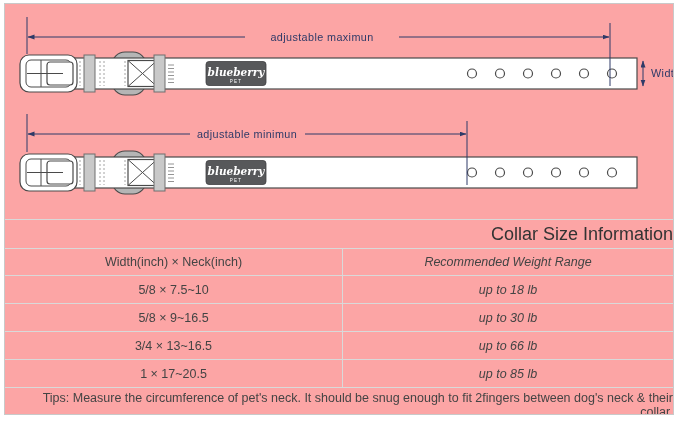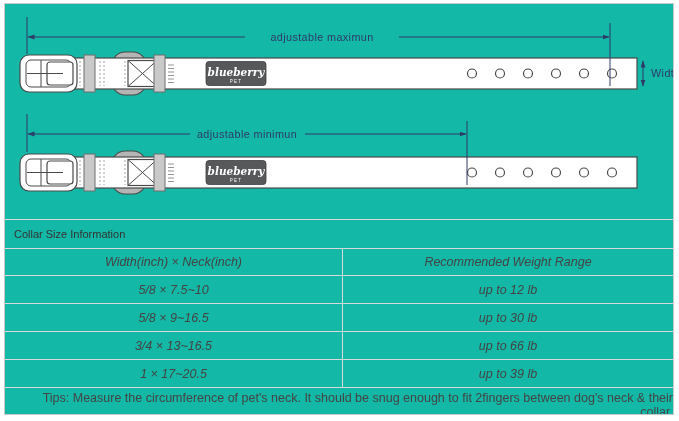--- a/index.html
+++ b/index.html
@@ -1,42 +1,42 @@
 <!DOCTYPE html>
 <html style="--accent: #2e3a68; --outline: #4a4a4a; --keeper-fill: #c9c9c9; --label-bg: #57585a; --border: #c9c9c9; --grid-line: #d9d9d9;"><head>
 <meta charset="utf-8">
 <style>
   html,body{margin:0;padding:0;background:#fff;width:679px;height:421px;
     font-family:"Liberation Sans", sans-serif;}
   .frame{position:absolute;left:4px;top:3px;width:670px;height:412px;
-    border:1px solid var(--border,#c9c9c9);box-sizing:border-box;background:#14b8a6;overflow:hidden;}
+    border:1px solid var(--border,#c9c9c9);box-sizing:border-box;background:#fca5a5;overflow:hidden;}
 
   
   .diagram{width:668px;height:215px;}
   svg{display:block;}
   .ol{stroke:var(--outline,#4a4a4a);fill:#fff;stroke-width:1.2;}
   .ol-n{stroke:var(--outline,#4a4a4a);fill:none;stroke-width:1;}
   .keeper{fill:var(--keeper-fill,#c9c9c9);stroke:#6e6e6e;stroke-width:1;}
   .slide{fill:#b5b5b5;stroke:var(--outline,#4a4a4a);stroke-width:1.1;}
   .stitch{stroke:#9a9a9a;stroke-dasharray:2 2;fill:none;stroke-width:0.9;}
   .tagline{stroke:#7a7a7a;stroke-width:0.8;}
   .brand-bg{fill:var(--label-bg,#57585a);stroke:#3f3f41;stroke-width:0.8;}
   .brand-name{fill:#fff;font:italic bold 10.5px "DejaVu Serif", serif;}
   .brand-sub{fill:#fff;font:4.5px "Liberation Sans", sans-serif;letter-spacing:1.2px;}
   .dim{stroke:var(--accent,#2e3a68);stroke-width:1;fill:none;}
   .dim-text{fill:var(--accent,#2e3a68);font:10.8px "Liberation Sans", sans-serif;letter-spacing:0.4px;}
   .arrow-head{fill:var(--accent,#2e3a68);}
 
   
   .size-info{border-top:1px solid var(--grid-line,#d9d9d9);}
   .section-title{height:28px;line-height:28px;padding-left:9px;
-    font-size:11px;color:#333;}
+    font-size:18px;color:#333;text-align:right;}
   .trow{display:flex;border-top:1px solid var(--grid-line,#d9d9d9);align-items:stretch;}
   .trow .c1{flex:0 0 337px;border-right:1px solid var(--grid-line,#d9d9d9);
-    display:flex;align-items:center;justify-content:center;font-style:italic;}
+    display:flex;align-items:center;justify-content:center;}
   .trow .c2{flex:1;display:flex;align-items:center;justify-content:center;font-style:italic;}
   .hrow{height:26px;font-size:12.5px;color:#444;}
   .drow{height:27px;font-size:12.5px;color:#444;justify-content:center;}
   .tips{border-top:1px solid var(--grid-line,#d9d9d9);height:33px;display:flex;
     align-items:center;padding-left:9px;font-size:12.5px;color:#444;text-align:right;}
 </style>
 </head>
 <body>
 
 <div class="frame">
@@ -134,30 +134,30 @@
   <div class="size-info">
     <div class="section-title">Collar Size Information</div>
 
     <div class="trow hrow">
       <div class="c1">Width(inch)  ×  Neck(inch)</div>
       <div class="c2">Recommended Weight Range</div>
     </div>
 
     <div class="trow drow">
       <div class="c1">5/8 × 7.5~10</div>
-      <div class="c2">up to 12 lb</div>
+      <div class="c2">up to 18 lb</div>
     </div>
     <div class="trow drow">
       <div class="c1">5/8 × 9~16.5</div>
       <div class="c2">up to 30 lb</div>
     </div>
     <div class="trow drow">
       <div class="c1">3/4 × 13~16.5</div>
       <div class="c2">up to 66 lb</div>
     </div>
     <div class="trow drow">
       <div class="c1">1 × 17~20.5</div>
-      <div class="c2">up to 39 lb</div>
+      <div class="c2">up to 85 lb</div>
     </div>
 
     <div class="tips">Tips: Measure the circumference of pet's neck. It should be snug enough to fit 2fingers between dog's neck &amp; their collar.</div>
   </div>
 </div>
 
 </body></html>

